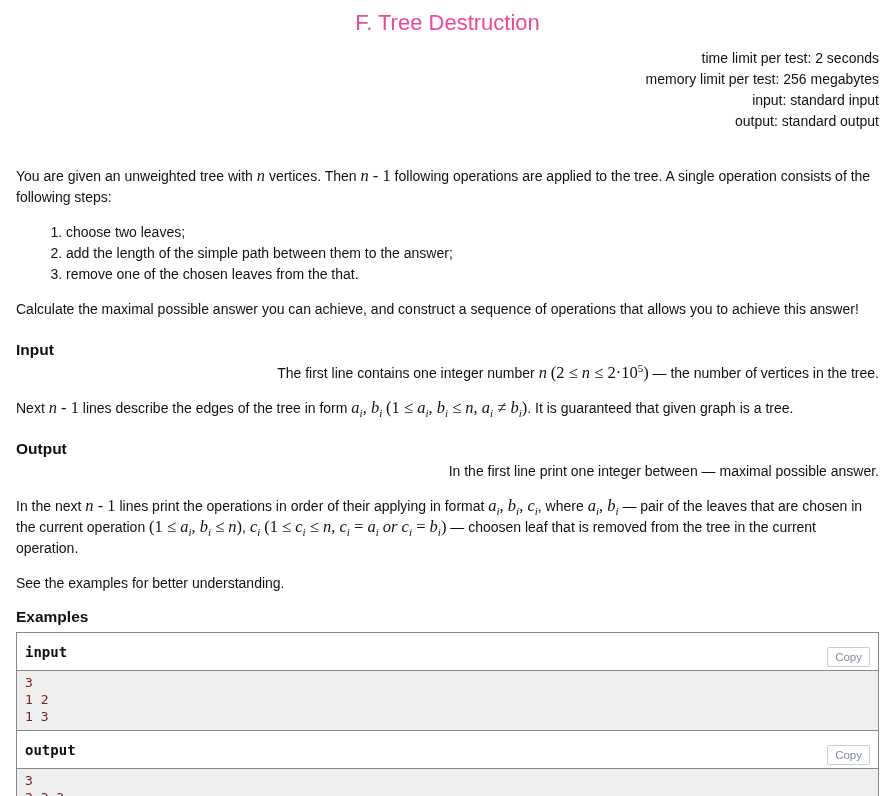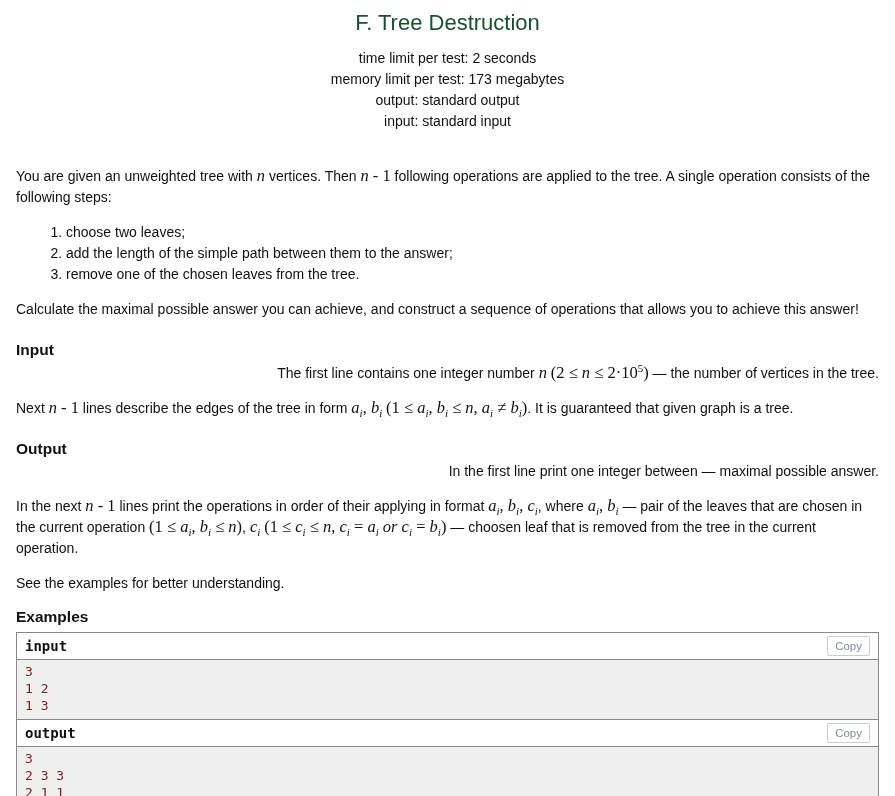--- a/index.html
+++ b/index.html
@@ -19,26 +19,27 @@
     width:895px;
   }
   .page{
     padding:8px 16px 14px 16px;
   }
   
   .header{text-align:center;}
   .problem-title{
     font-size:22px;
     font-weight:400;
-    color:#14532d;
+    color:#ec4899;
     margin:2px 0 12px 0;
   }
   .limit-line{
     line-height:21px;
     font-size:14px;
+    text-align:right;
   }
   
   .para{
     margin:14px 0;
     line-height:21px;
   }
   .first-para{margin-top:34px;}
   ol.steps{
     margin:14px 0;
     padding-left:30px;
@@ -94,20 +95,21 @@
   .copy-button{
     font-family:"Liberation Sans", sans-serif;
     font-size:11.5px;
     color:var(--copy-text);
     background:#ffffff;
     border:1px solid var(--copy-border);
     border-radius:2px;
     padding:2px 7px;
     cursor:pointer;
     line-height:14px;
+    margin-top:11px;
   }
   .sample-pre{
     margin:0;
     background:var(--pre-bg);
     color:var(--code-text);
     font-family:"DejaVu Sans Mono", monospace;
     font-size:13px;
     line-height:17px;
     padding:3px 8px 5px 8px;
     white-space:pre;
@@ -117,32 +119,32 @@
   }
 </style>
 </head>
 <body>
 
 <div class="page">
 
   <div class="header">
     <div class="problem-title">F. Tree Destruction</div>
     <div class="limit-line">time limit per test: 2 seconds</div>
-    <div class="limit-line">memory limit per test: 173 megabytes</div>
+    <div class="limit-line">memory limit per test: 256 megabytes</div>
+    <div class="limit-line">input: standard input</div>
     <div class="limit-line">output: standard output</div>
-    <div class="limit-line">input: standard input</div>
   </div>
 
   <div>
     <p class="para first-para">You are given an unweighted tree with <span class="math"><i>n</i></span> vertices. Then <span class="math"><i>n</i> - 1</span> following operations are applied to the tree. A single operation consists of the following steps:</p>
 
     <ol class="steps">
       <li>choose two leaves;</li>
       <li>add the length of the simple path between them to the answer;</li>
-      <li>remove one of the chosen leaves from the tree.</li>
+      <li>remove one of the chosen leaves from the that.</li>
     </ol>
 
     <p class="para">Calculate the maximal possible answer you can achieve, and construct a sequence of operations that allows you to achieve this answer!</p>
   </div>
 
   <div>
     <div class="section-heading">Input</div>
     <p class="para">The first line contains one integer number <span class="math"><i>n</i></span> <span class="math">(2 ≤ <i>n</i> ≤ 2·10<sup>5</sup>)</span> — the number of vertices in the tree.</p>
     <p class="para">Next <span class="math"><i>n</i> - 1</span> lines describe the edges of the tree in form <span class="math"><i>a</i><sub><i>i</i></sub>, <i>b</i><sub><i>i</i></sub></span> <span class="math">(1 ≤ <i>a</i><sub><i>i</i></sub>, <i>b</i><sub><i>i</i></sub> ≤ <i>n</i>, <i>a</i><sub><i>i</i></sub> ≠ <i>b</i><sub><i>i</i></sub>)</span>. It is guaranteed that given graph is a tree.</p>
   </div>

